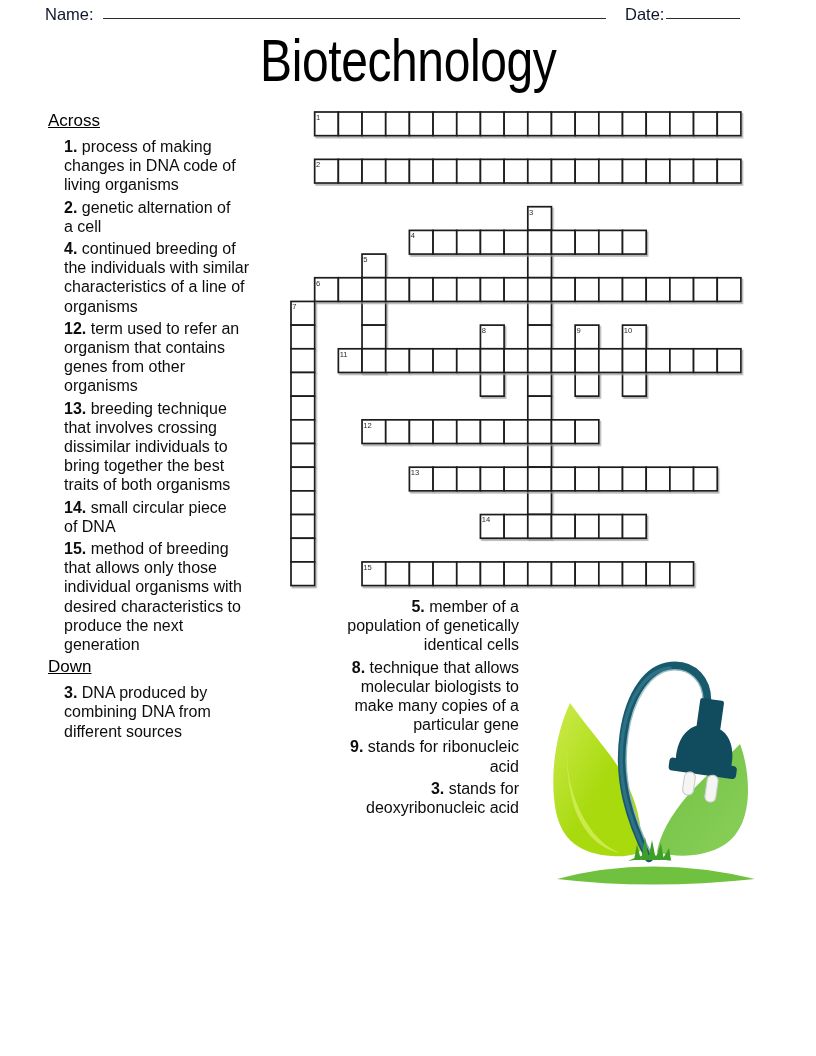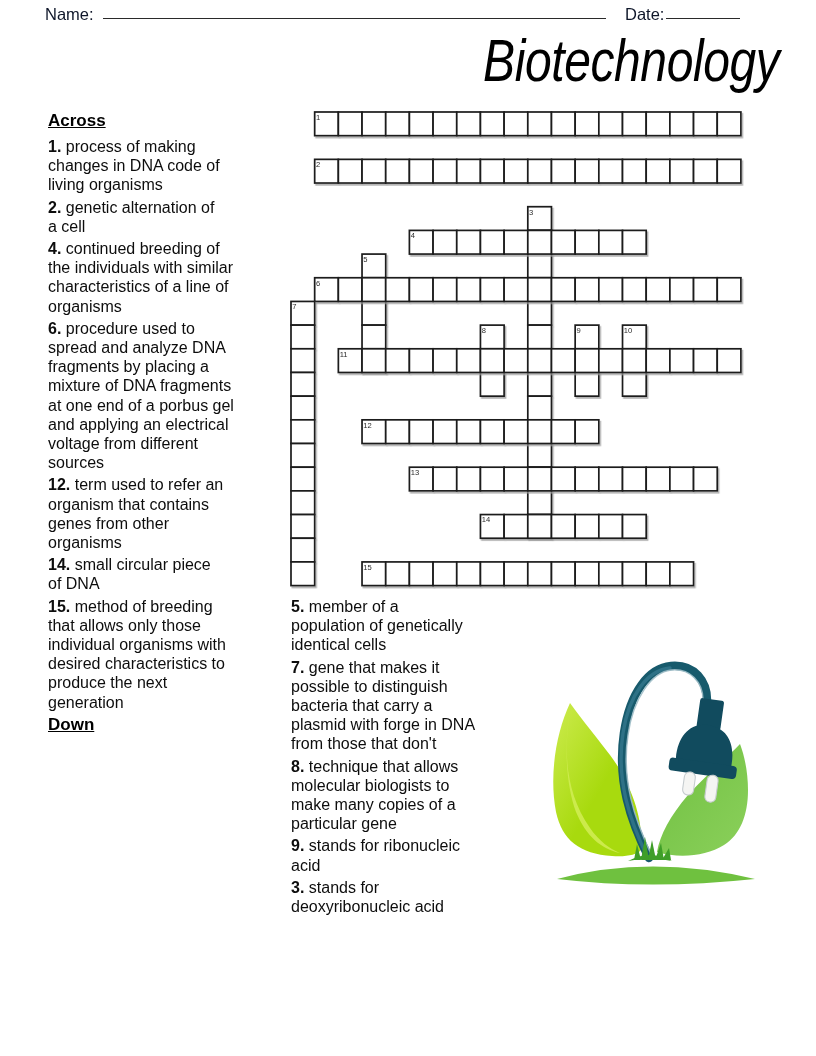--- a/index.html
+++ b/index.html
@@ -8,35 +8,35 @@
     font-family:"Liberation Sans","DejaVu Sans",sans-serif;color:#111;
   }
   
   .hdr-label{position:absolute;top:5px;font-size:16.5px;color:#0f172a;}
   #name-label{left:45px;}
   #date-label{left:625px;}
   .write-line{position:absolute;top:0;height:18px;border-bottom:1.6px solid #2a2a2a;}
   #name-line{left:103px;width:503px;}
   #date-line{left:666px;width:74px;}
   
-  #title-wrap{position:absolute;left:0;right:0;top:31px;text-align:right;font-style:italic;}
+  #title-wrap{position:absolute;left:0;right:0;top:31px;text-align:center;}
   #title-wrap .title-inner{
     display:inline-block;font-size:60px;line-height:60px;font-weight:400;
     transform:scaleX(.80);transform-origin:center;letter-spacing:-.5px;color:#000;
   }
   
   .clue-col{position:absolute;font-size:16px;line-height:19.2px;color:#0d0d0d;}
   #clues-left{left:48px;top:111px;width:240px;}
-  #clues-right{left:291px;top:597px;width:228px;}
+  #clues-right{left:291px;top:597px;width:228px;text-align:right;}
   .clue-heading{
-    font-size:17px;line-height:20px;font-weight:bold;text-decoration:underline;
+    font-size:17px;line-height:20px;font-weight:normal;text-decoration:underline;
     margin:0 0 6px 0;color:#000;
   }
   #clues-left .clue-heading.down-h{}
-  p.clue{margin:0 0 3px 0;}
+  p.clue{margin:0 0 3px 16px;}
   p.clue b{font-weight:bold;}
   p.clue .ct{white-space:pre-line;}
   
   #grid-box{position:absolute;left:289px;top:110px;}
   #grid-box svg text{
     font-family:"Liberation Sans","DejaVu Sans",sans-serif;
     font-size:7.6px;fill:#2b2b2b;
   }
   #grid-box svg rect{fill:#ffffff;stroke:#1c1c1c;stroke-width:1.7;}
   
@@ -281,53 +281,50 @@
   <div id="across-list">
       <p class="clue"><b>1.</b> <span class="ct">process of making
 changes in DNA code of
 living organisms</span></p>
       <p class="clue"><b>2.</b> <span class="ct">genetic alternation of
 a cell</span></p>
       <p class="clue"><b>4.</b> <span class="ct">continued breeding of
 the individuals with similar
 characteristics of a line of
 organisms</span></p>
-      <p class="clue"><b>6.</b> <span class="ct">procedure used to
-spread and analyze DNA
-fragments by placing a
-mixture of DNA fragments
-at one end of a porbus gel
-and applying an electrical
-voltage from different
-sources</span></p>
       <p class="clue"><b>12.</b> <span class="ct">term used to refer an
 organism that contains
 genes from other
 organisms</span></p>
+      <p class="clue"><b>13.</b> <span class="ct">breeding technique
+that involves crossing
+dissimilar individuals to
+bring together the best
+traits of both organisms</span></p>
       <p class="clue"><b>14.</b> <span class="ct">small circular piece
 of DNA</span></p>
       <p class="clue"><b>15.</b> <span class="ct">method of breeding
 that allows only those
 individual organisms with
 desired characteristics to
 produce the next
 generation</span></p>
     </div>
   <h2 class="clue-heading down-h">Down</h2>
+  <div id="down-list-left">
+      <p class="clue"><b>3.</b> <span class="ct">DNA produced by
+combining DNA from
+different sources</span></p>
+    </div>
 </div>
 <div class="clue-col" id="clues-right">
   <div id="down-list-right">
       <p class="clue"><b>5.</b> <span class="ct">member of a
 population of genetically
 identical cells</span></p>
-      <p class="clue"><b>7.</b> <span class="ct">gene that makes it
-possible to distinguish
-bacteria that carry a
-plasmid with forge in DNA
-from those that don't</span></p>
       <p class="clue"><b>8.</b> <span class="ct">technique that allows
 molecular biologists to
 make many copies of a
 particular gene</span></p>
       <p class="clue"><b>9.</b> <span class="ct">stands for ribonucleic
 acid</span></p>
       <p class="clue"><b>3.</b> <span class="ct">stands for
 deoxyribonucleic acid</span></p>
     </div>
 </div>

